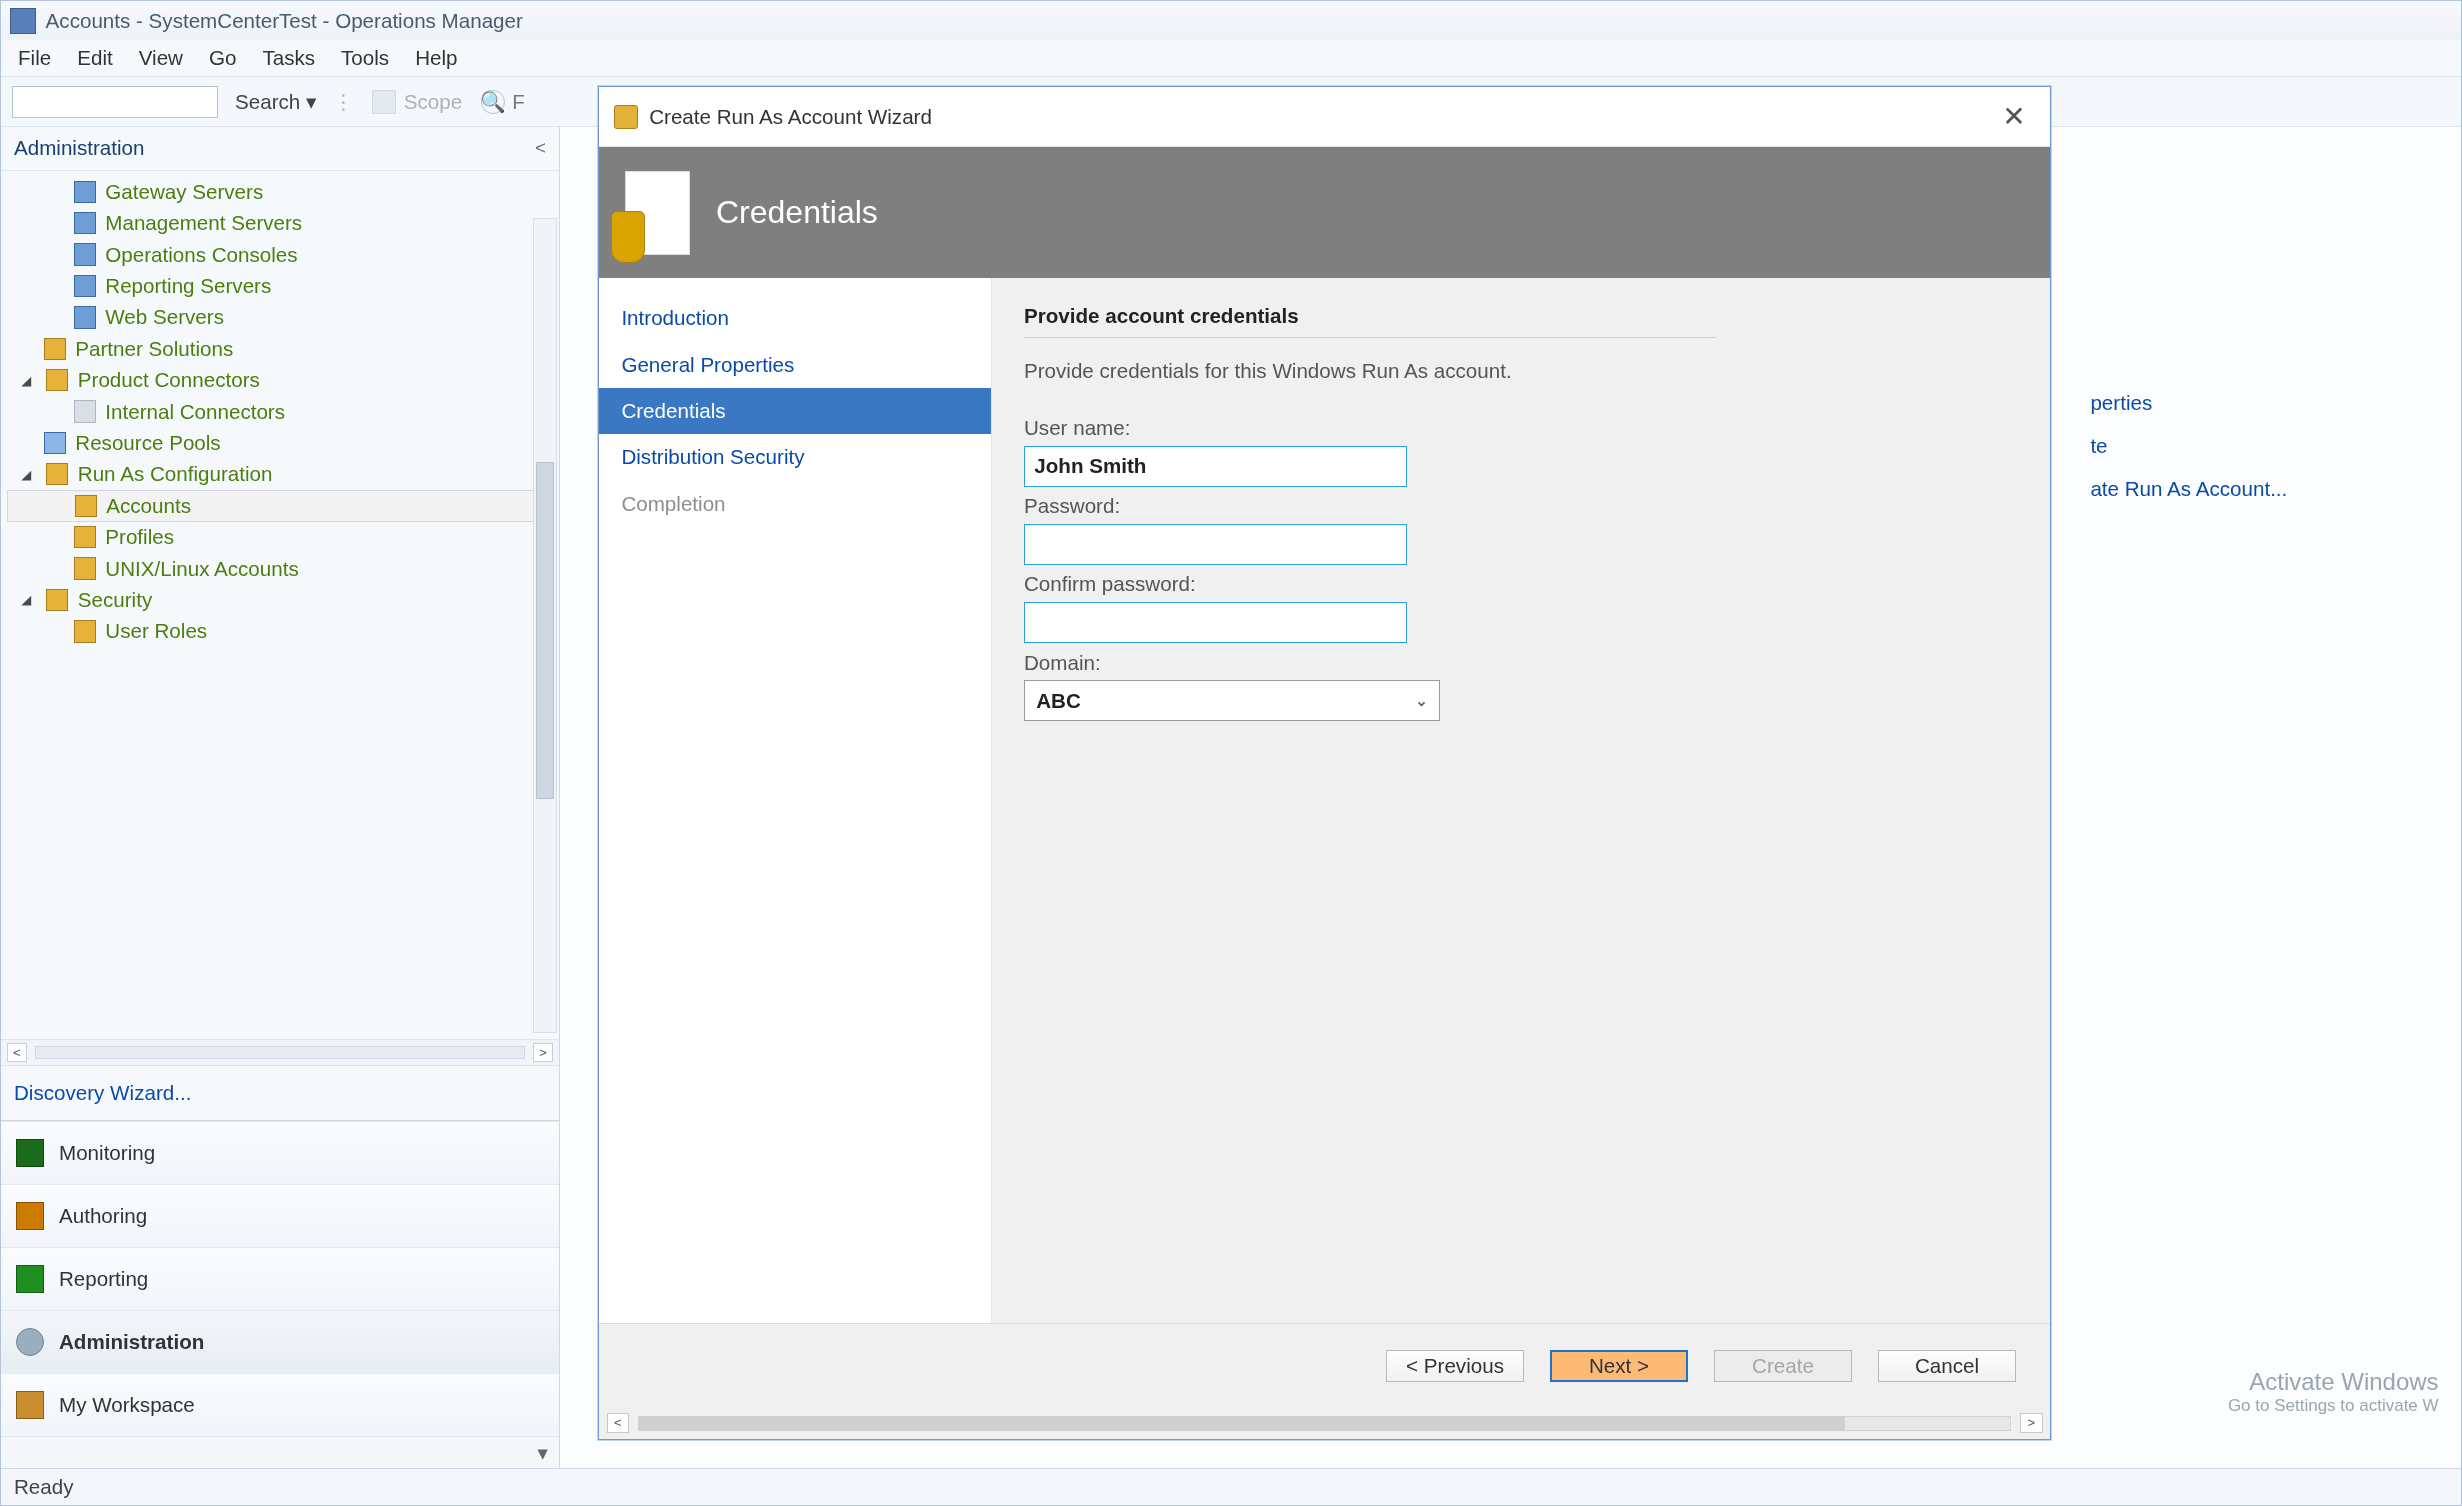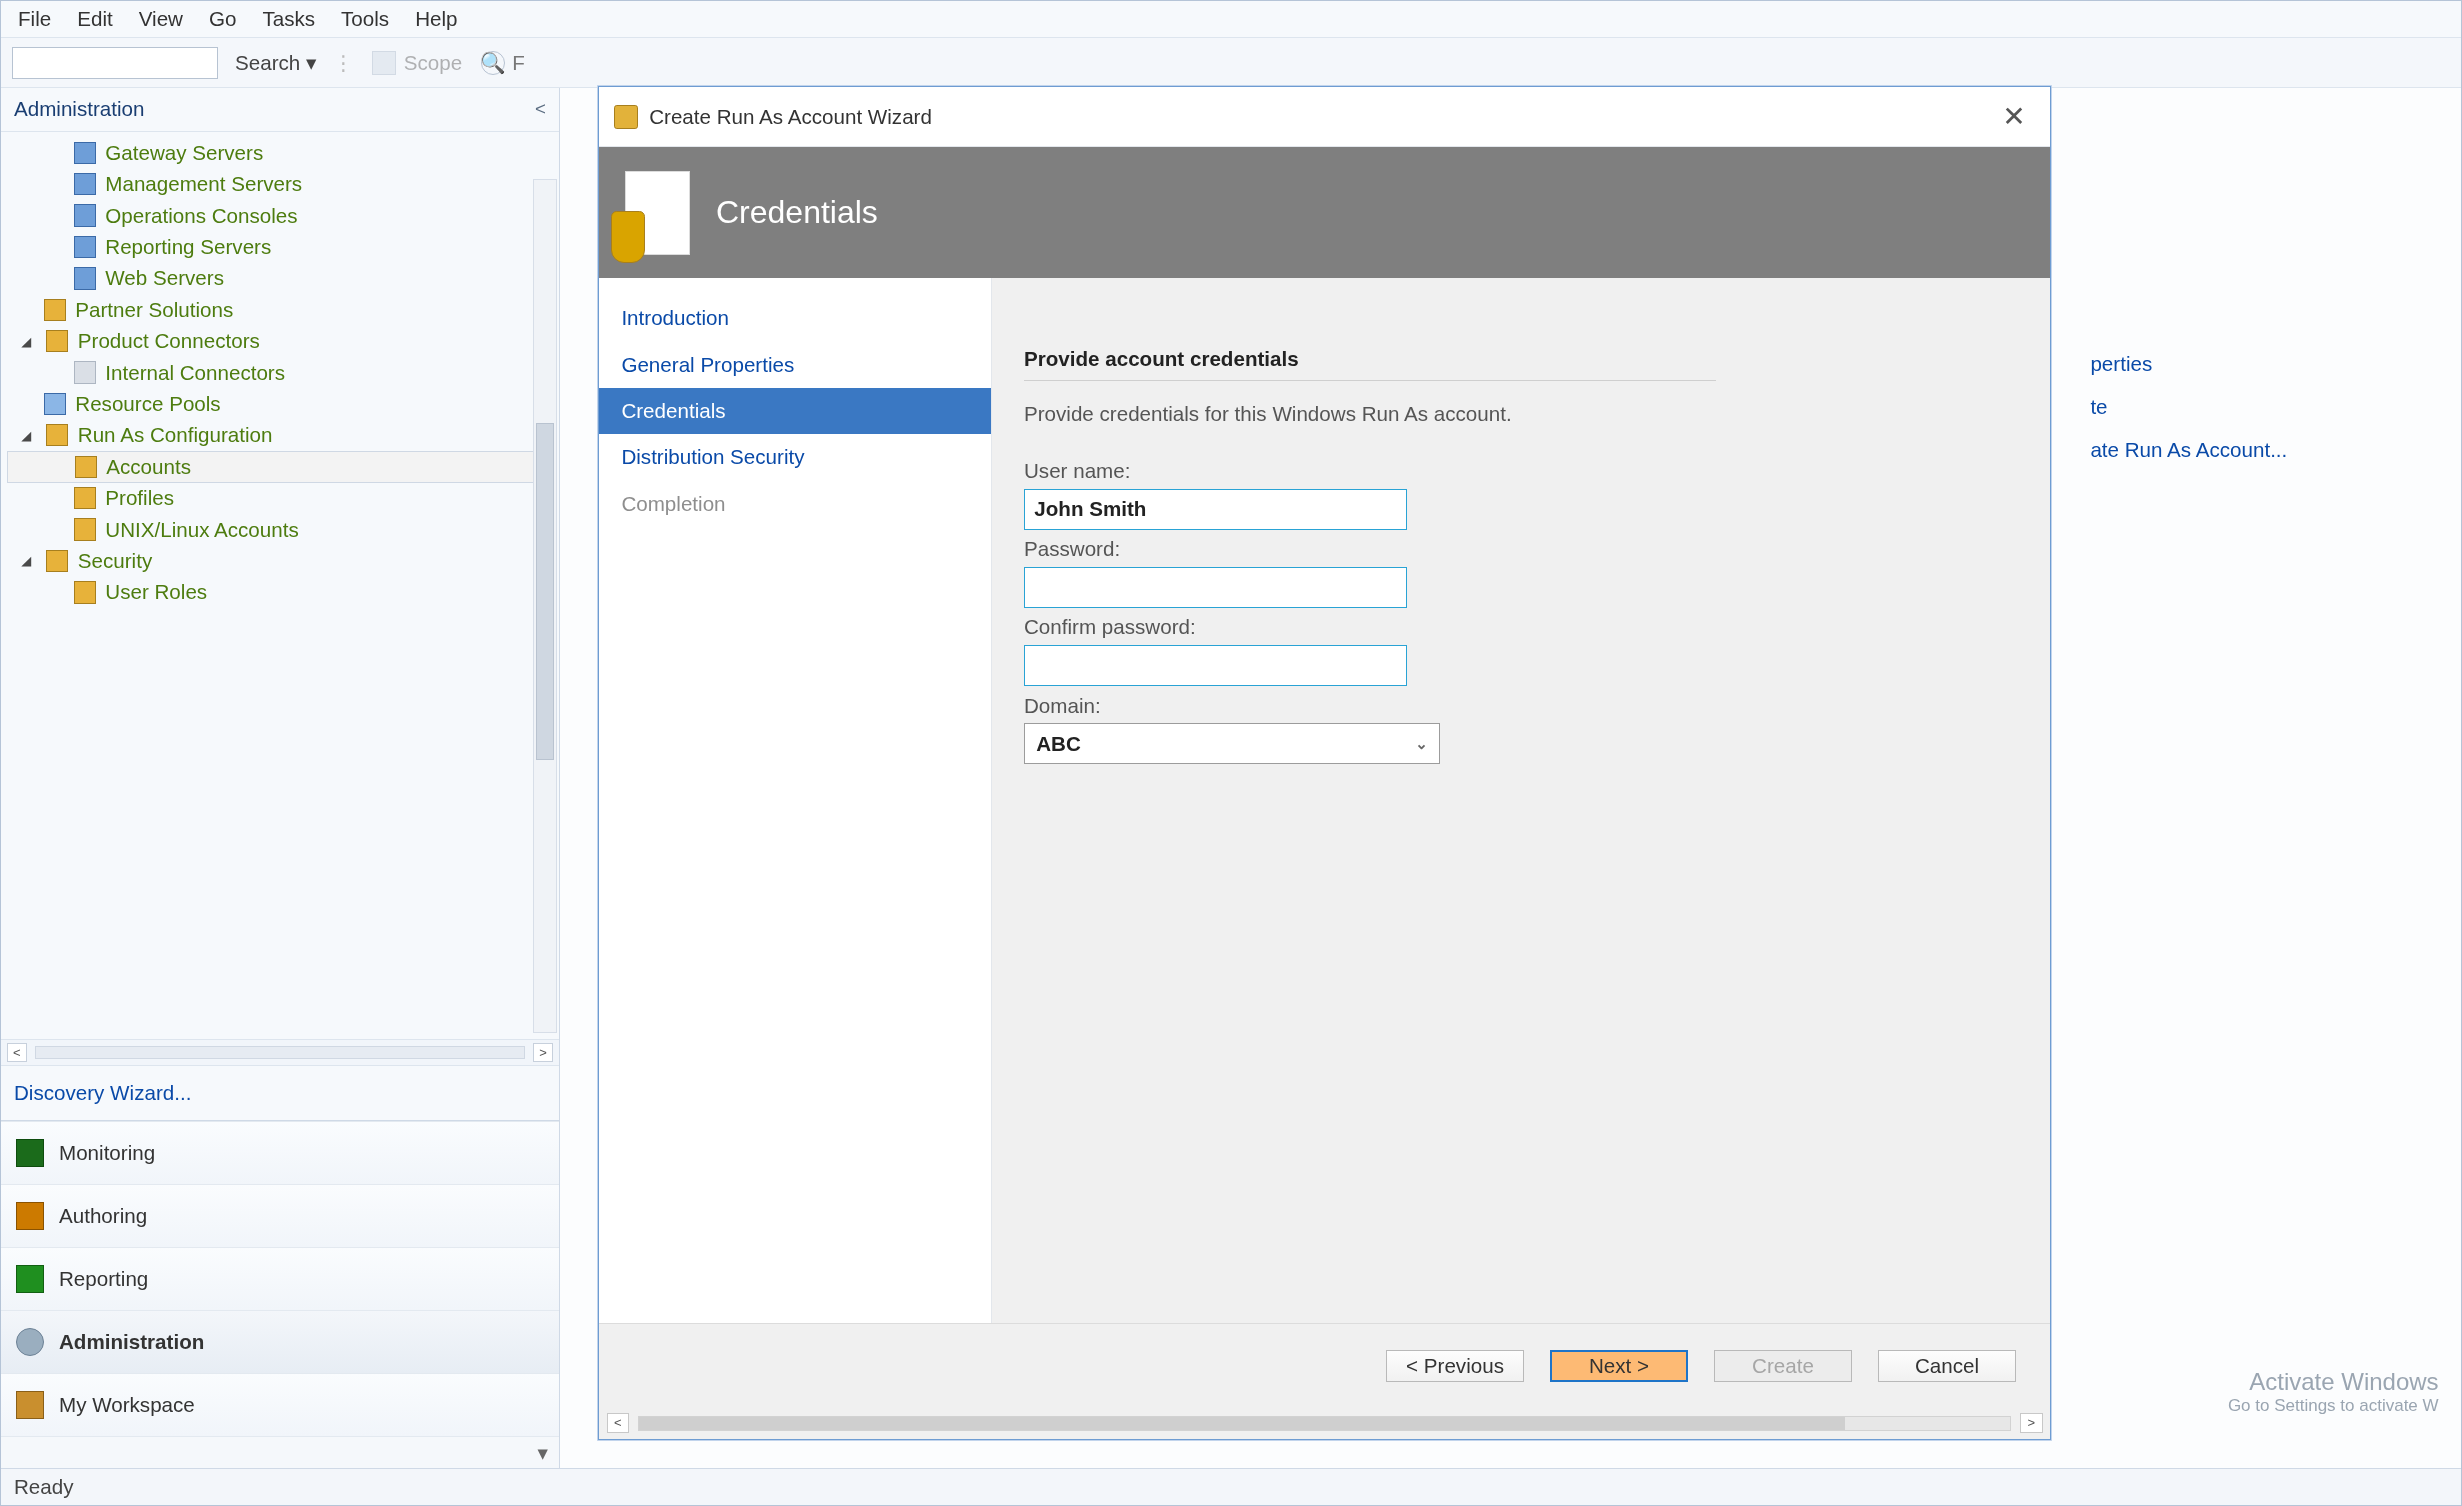--- a/index.html
+++ b/index.html
@@ -72,21 +72,21 @@
 .wiz-banner .doc-icon { width:65px; height:84px; background:#fff; border:0.9px solid #dcdcdc; position:relative; }
 .wiz-banner .doc-icon::after { content:""; position:absolute; left:-15px; bottom:-9.3px; width:32px; height:50px; background:#d9a400; border:0.9px solid #a77f1e; border-radius:5.6px 5.6px 13px 13px; }
 .wiz-banner h1 { font-weight:400; font-size:32px; }
 
 .wiz-body { flex:1; display:flex; overflow:hidden; }
 .wiz-steps { width:393px; background:#fff; border-right:0.9px solid #e3e7ec; padding:17px 0; }
 .step { padding:11.2px 22.4px; color:#0a4aa8; cursor:default; }
 .step.active { background:#3a78c3; color:#fff; }
 .step.disabled { color:#8e8e8e; }
 
-.wiz-form { flex:1; background:#F0F0F0; padding:26px 36px 26px 32px; display:flex; flex-direction:column;margin-top:43px; }
+.wiz-form { flex:1; background:#F0F0F0; padding:26px 36px 26px 32px; display:flex; flex-direction:column; }
 .form-header { font-weight:700; color:#222; margin-bottom:9.3px; }
 .form-hr { height:0.9px; background:#cfcfcf; margin-bottom:20.6px; width: 692px; }
 .form-desc { color:#555; margin-bottom:26px; }
 .lbl { color:#555; margin:7.5px 0 5.6px; }
 .tinput { width:383px; height:41px; border:1.9px solid #29a3d5; background:#fff; padding:3.7px 9.3px; color:#222; font-weight:600; }
 .domain-select { width:416px; height:41px; border:0.9px solid #9c9c9c; background:#fff; display:flex; align-items:center; justify-content:space-between; padding:0 11.2px; color:#222; font-weight:600; }
 .domain-select .dd { font-size:15px; color:#666; }
 
 .wiz-footer { height:84px; border-top:0.9px solid #dcdcdc; background:#F0F0F0; display:flex; align-items:center; justify-content:flex-end; gap:26px; padding:0 34px; }
 .btn { min-width:138px; height:32px; border:0.9px solid #b9b9b9; background:linear-gradient(#fdfdfd,#f1f1f1); color:#333; display:flex; align-items:center; justify-content:center; }
@@ -97,20 +97,24 @@
 .wiz-hscroll .arrow { width:22.4px; height:20.6px; border:0.9px solid #c8c8c8; background:#fff; text-align:center; line-height:18.7px; font-size:13px; color:#555; }
 .wiz-hscroll .track { flex:1; height:15px; margin:0 9.3px; background:#e7e7e7; border:0.9px solid #d2d2d2; position:relative; }
 .wiz-hscroll .thumb { position:absolute; left:0; top:0; bottom:0; width:88%; background:#cfcfcf; }
 
 </style>
 </head>
 <body>
 
 <div class="main-window">
 
+  <div class="titlebar">
+    <span class="app-icon"></span>
+    <span>Accounts - SystemCenterTest - Operations Manager</span>
+  </div>
 
   <div class="menubar">
     <span>File</span>
     <span>Edit</span>
     <span>View</span>
     <span>Go</span>
     <span>Tasks</span>
     <span>Tools</span>
     <span>Help</span>
   </div>

